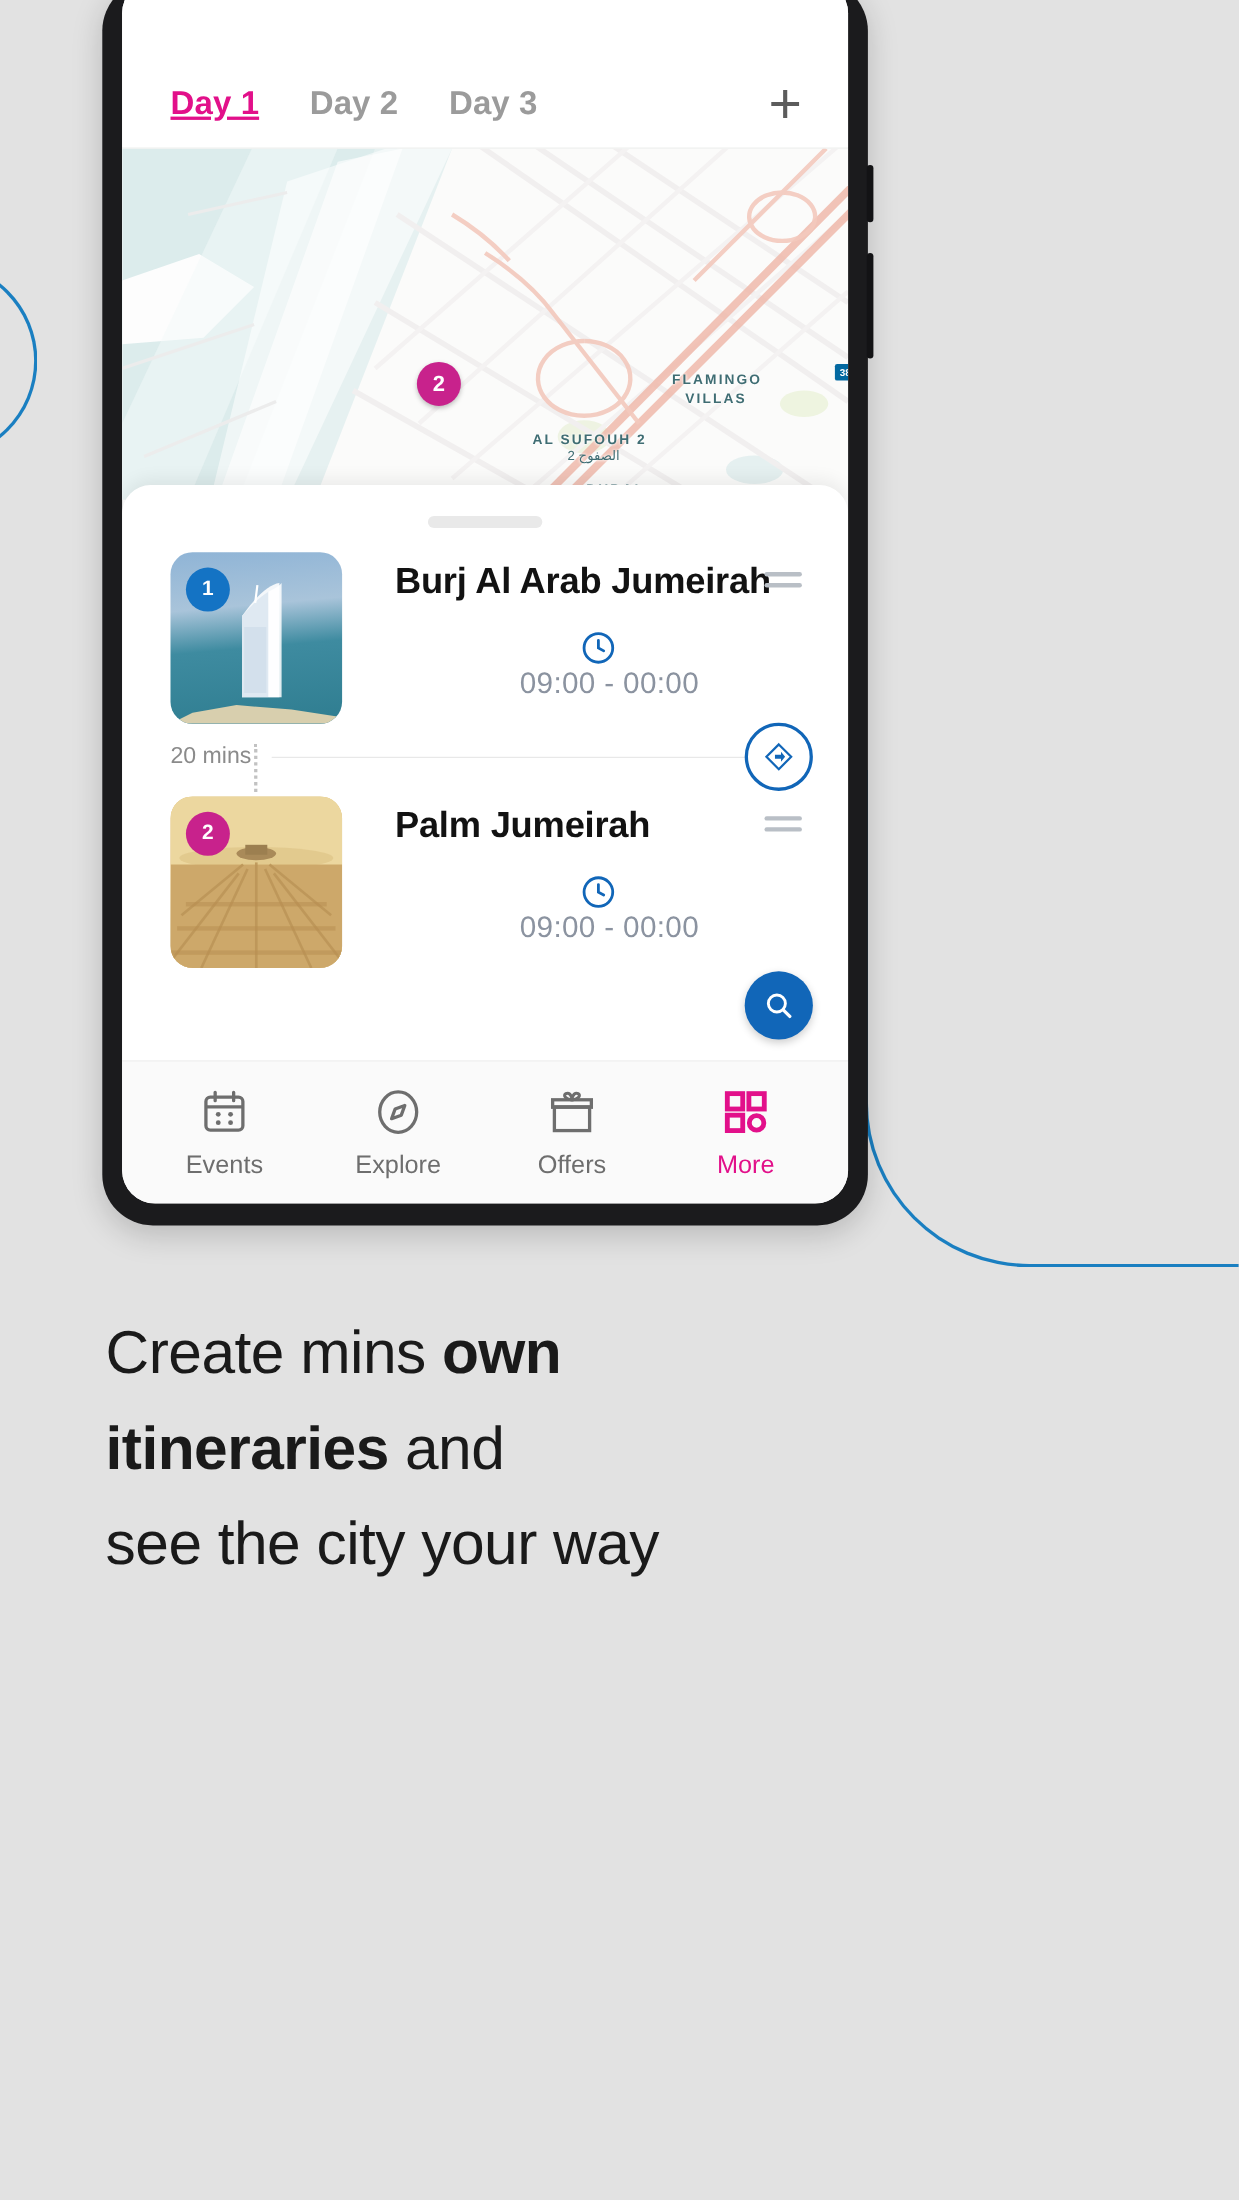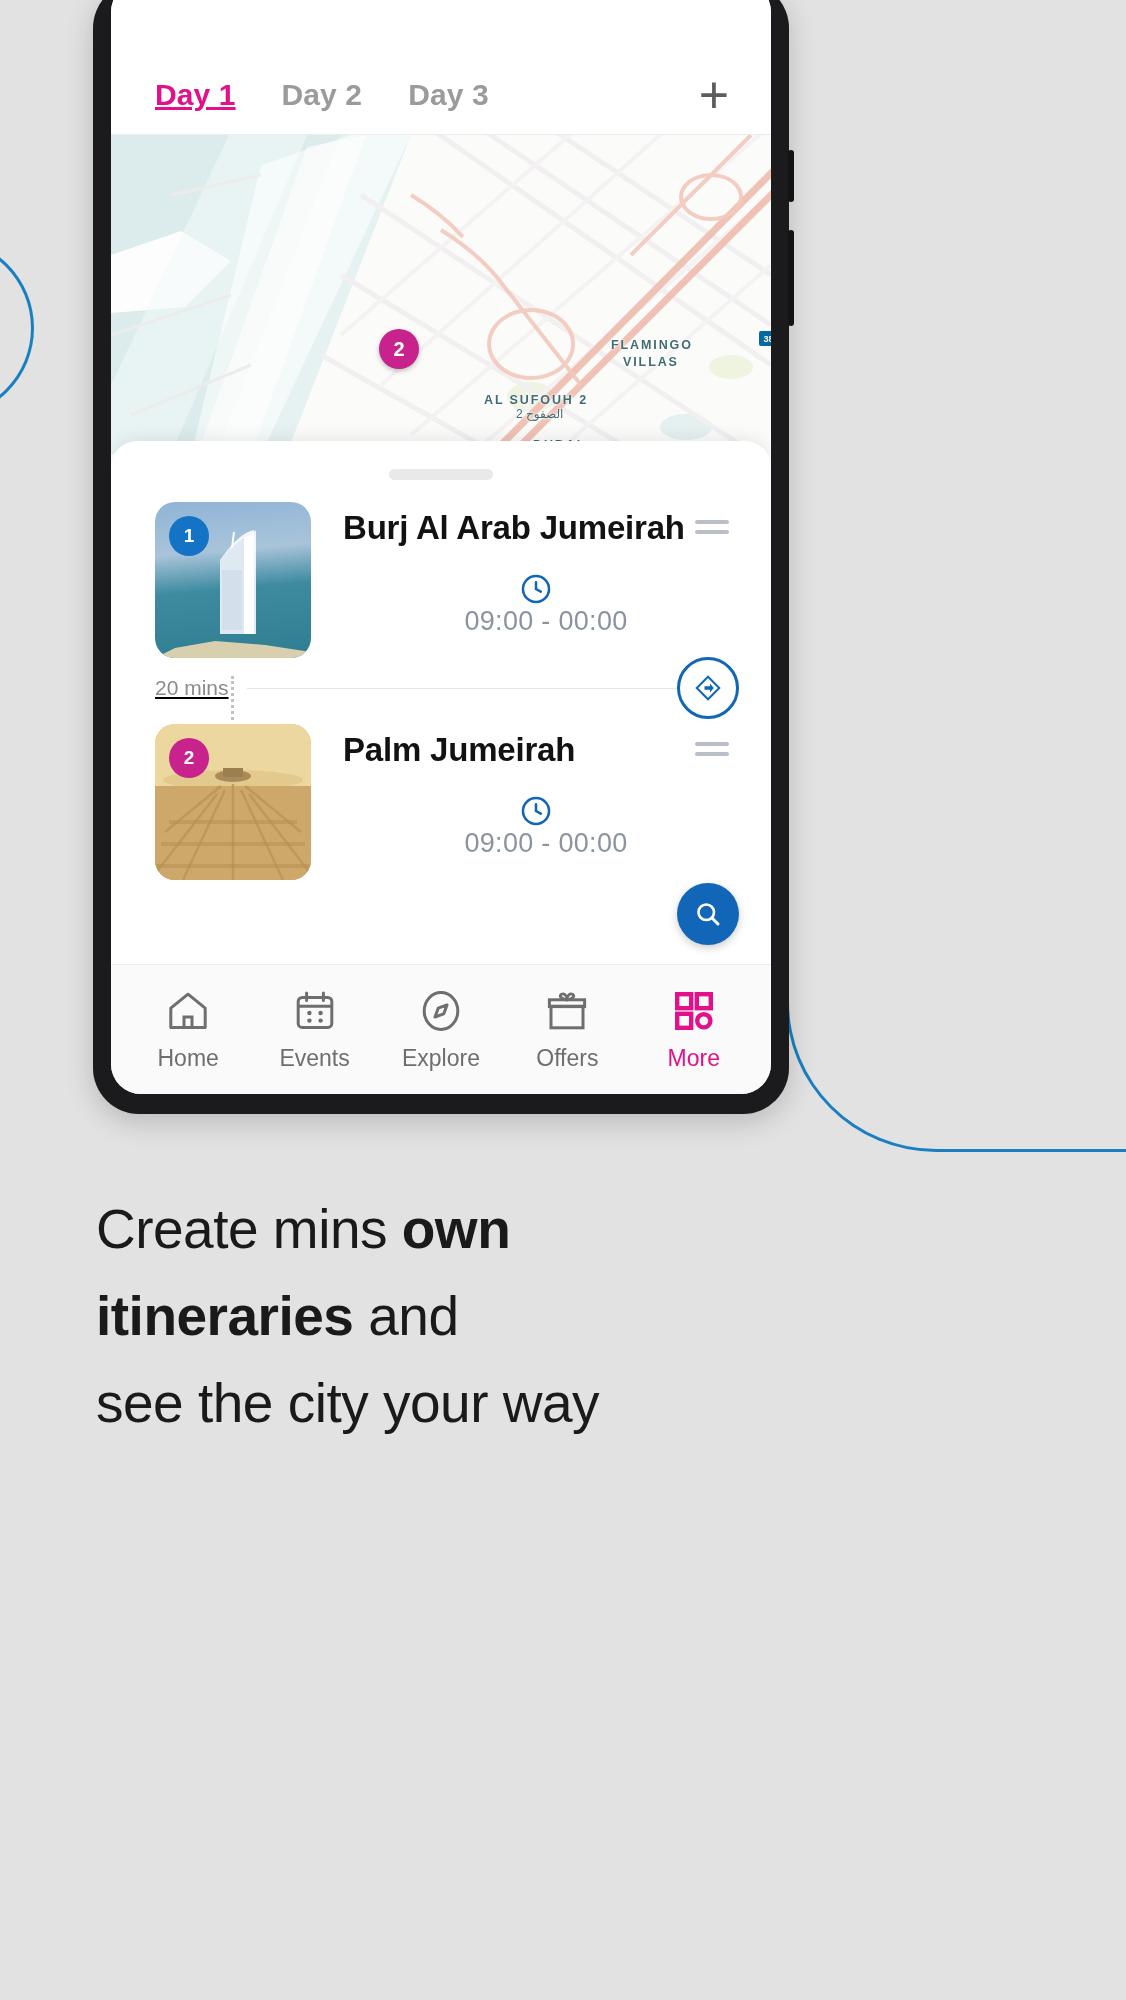--- a/index.html
+++ b/index.html
@@ -105,21 +105,21 @@
   }
   .palmimg { position:absolute; inset:0; }
   .badge {
     position:absolute; left:14px; top:14px; width:40px; height:40px;
     border-radius:50%; color:#fff; font-size:19px; font-weight:bold;
     display:flex; align-items:center; justify-content:center; z-index:3;
   }
   .badge.blue { background:#1473c4; }
   .badge.magenta { background:#c8228c; }
 
-  .rowbody { flex:1; padding-left:32px; padding-top:4px; }
+  .rowbody { flex:1; padding-left:48px; padding-top:4px; }
   .place-name {
     font-size:33px; font-weight:bold; color:#121212; line-height:44px;
     letter-spacing:-.2px;
   }
   .time {
     display:flex; align-items:center; margin-top:22px;flex-direction:column;
   }
   .time-text {
     font-size:27px; color:#8b93a0; margin-left:20px; letter-spacing:.3px;
   }
@@ -130,21 +130,20 @@
     display:block; height:4px; background:#b9bfc6; border-radius:2px; margin-bottom:6px;
   }
 
   .connector {
     position:absolute; left:120px; width:2px;
     border-left:3px dotted #c2c2c2;
   }
   .gap {
     display:flex; align-items:center; padding:0 60px 0 44px;
     margin:18px 0 16px 0;
-    text-decoration:underline;
   }
   .gap-text { font-size:21px; color:#8b8b8b; width:92px; }
   .gap-line { flex:1; height:1px; background:#e6e6e6; }
 
   .fab {
     position:absolute; width:62px; height:62px; border-radius:50%;
     display:flex; align-items:center; justify-content:center;
   }
   .fab-dir {
     right:32px; top:216px; background:#fff; border:3px solid #1166b8;
@@ -356,27 +355,20 @@
       <div class="fab fab-search">
         <svg width="30" height="30" viewBox="0 0 24 24">
           <circle cx="10.6" cy="10.6" r="6.2" fill="none" stroke="#fff" stroke-width="2.1"></circle>
           <path d="M15.2 15.2 L20 20" stroke="#fff" stroke-width="2.4" stroke-linecap="round"></path>
         </svg>
       </div>
     </div>
 
     <div class="bottomnav">
 
-      <div class="navitem">
-        <svg width="48" height="48" viewBox="0 0 24 24">
-          <path d="M3.4 10.6 L12 3.6 L20.6 10.6 L20.6 20.2 L3.4 20.2 Z" fill="none" stroke="#6e6e6e" stroke-width="1.5" stroke-linejoin="round"></path>
-          <path d="M10 20.2 L10 15 L14 15 L14 20.2" fill="none" stroke="#6e6e6e" stroke-width="1.5"></path>
-        </svg>
-        <div class="navlabel">Home</div>
-      </div>
 
       <div class="navitem">
         <svg width="48" height="48" viewBox="0 0 24 24">
           <rect x="3.6" y="5.2" width="16.8" height="15" rx="2" fill="none" stroke="#6e6e6e" stroke-width="1.5"></rect>
           <path d="M3.6 9.6 L20.4 9.6" stroke="#6e6e6e" stroke-width="1.5"></path>
           <path d="M7.8 3 L7.8 6.8 M16.2 3 L16.2 6.8" stroke="#6e6e6e" stroke-width="1.5" stroke-linecap="round"></path>
           <circle cx="9.2" cy="13" r="1.1" fill="#6e6e6e"></circle>
             <circle cx="14.8" cy="13" r="1.1" fill="#6e6e6e"></circle>
           <circle cx="9.2" cy="16.8" r="1.1" fill="#6e6e6e"></circle>
             <circle cx="14.8" cy="16.8" r="1.1" fill="#6e6e6e"></circle>

